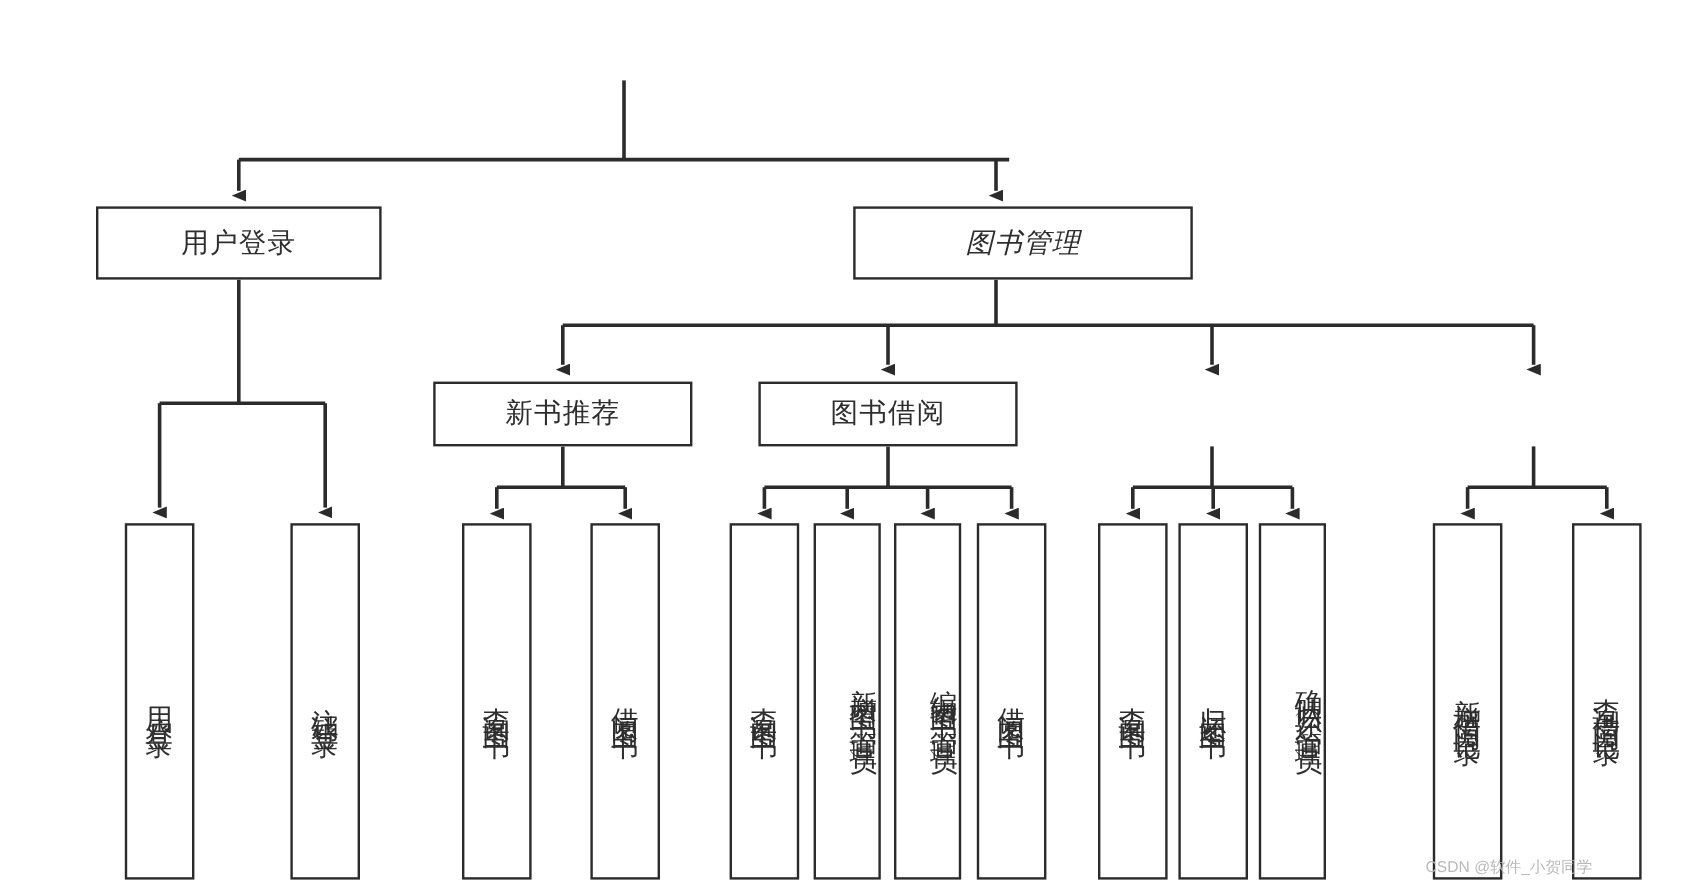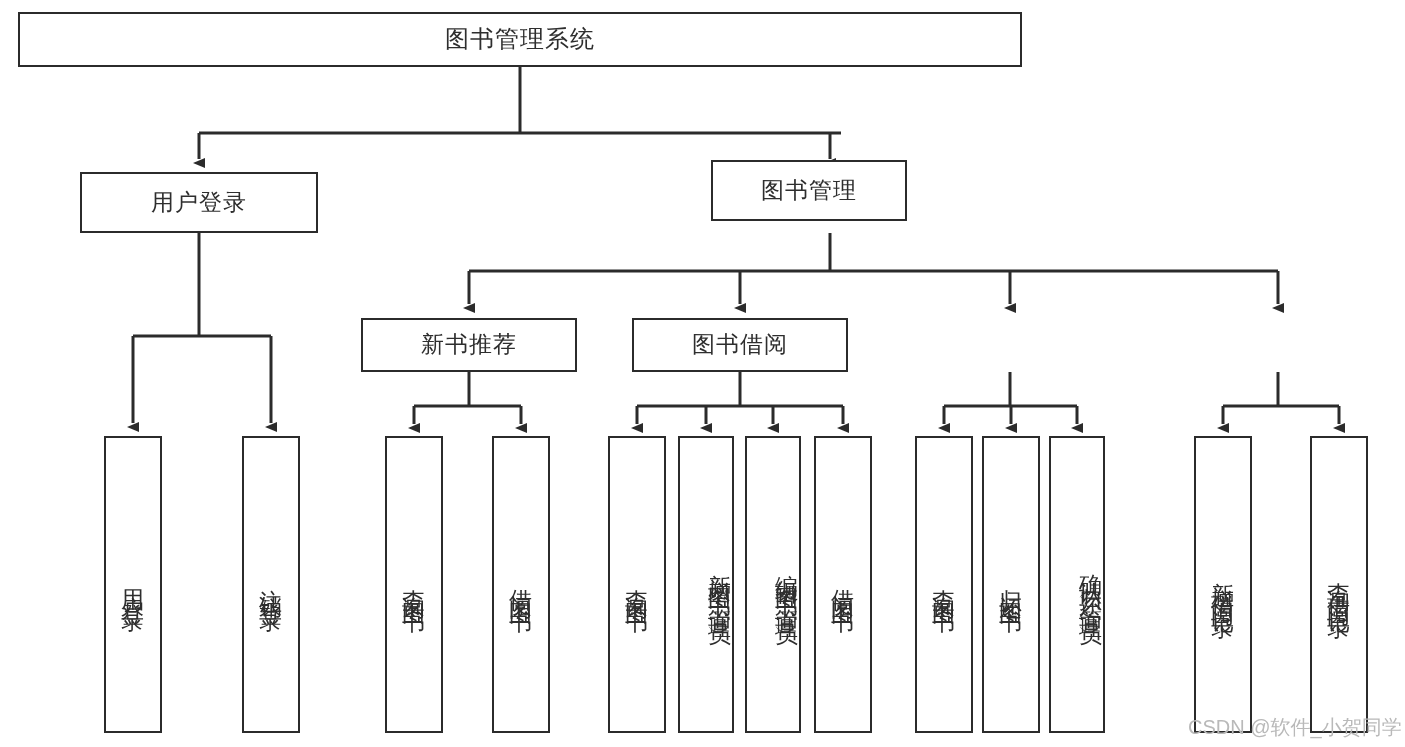--- a/index.html
+++ b/index.html
@@ -54,21 +54,21 @@
     justify-content: center;
   }
   .node.v.mid {
     align-items: center;
     padding-top: 0;
   }
   .watermark {
     position: absolute;
     left: 1188px;
     top: 714px;
-    font-size: 20px;
+    font-size: 13px;
     color: #b9b9b9;
     white-space: nowrap;
     z-index: 3;
     font-family: "Liberation Sans", "DejaVu Sans", sans-serif;
   }
 </style>
 </head>
 <body>
 
 <div id="canvas">
@@ -116,24 +116,23 @@
       <path d="M1011,406 L1011,424" marker-end="url(#arrow)"></path>
       <path d="M1077,406 L1077,424" marker-end="url(#arrow)"></path>
 
       <path d="M1278,372 L1278,406"></path>
       <path d="M1223,406 L1339,406"></path>
       <path d="M1223,406 L1223,424" marker-end="url(#arrow)"></path>
       <path d="M1339,406 L1339,424" marker-end="url(#arrow)"></path>
     </g>
   </svg>
 
-  <div class="node h root" style="left:18px; top:12px; width:1004px; height:55px;">图书管理系统</div>
 
   <div class="node h" style="left:80px; top:172px; width:238px; height:61px;">用户登录</div>
-  <div class="node h" style="left:711px; top:160px; width:196px; height:61px;">图书管理</div>
+  <div class="node h" style="left:711px; top:172px; width:283px; height:61px;font-style:italic;">图书管理</div>
 
   <div class="node h" style="left:361px; top:318px; width:216px; height:54px;">新书推荐</div>
   <div class="node h" style="left:632px; top:318px; width:216px; height:54px;">图书借阅</div>
 
   <div class="node v mid" style="left:104px; top:436px; width:58px; height:297px;">用户登录</div>
   <div class="node v mid" style="left:242px; top:436px; width:58px; height:297px;">注销登录</div>
 
   <div class="node v mid" style="left:385px; top:436px; width:58px; height:297px;">查询图书</div>
   <div class="node v mid" style="left:492px; top:436px; width:58px; height:297px;">借阅图书</div>
 

